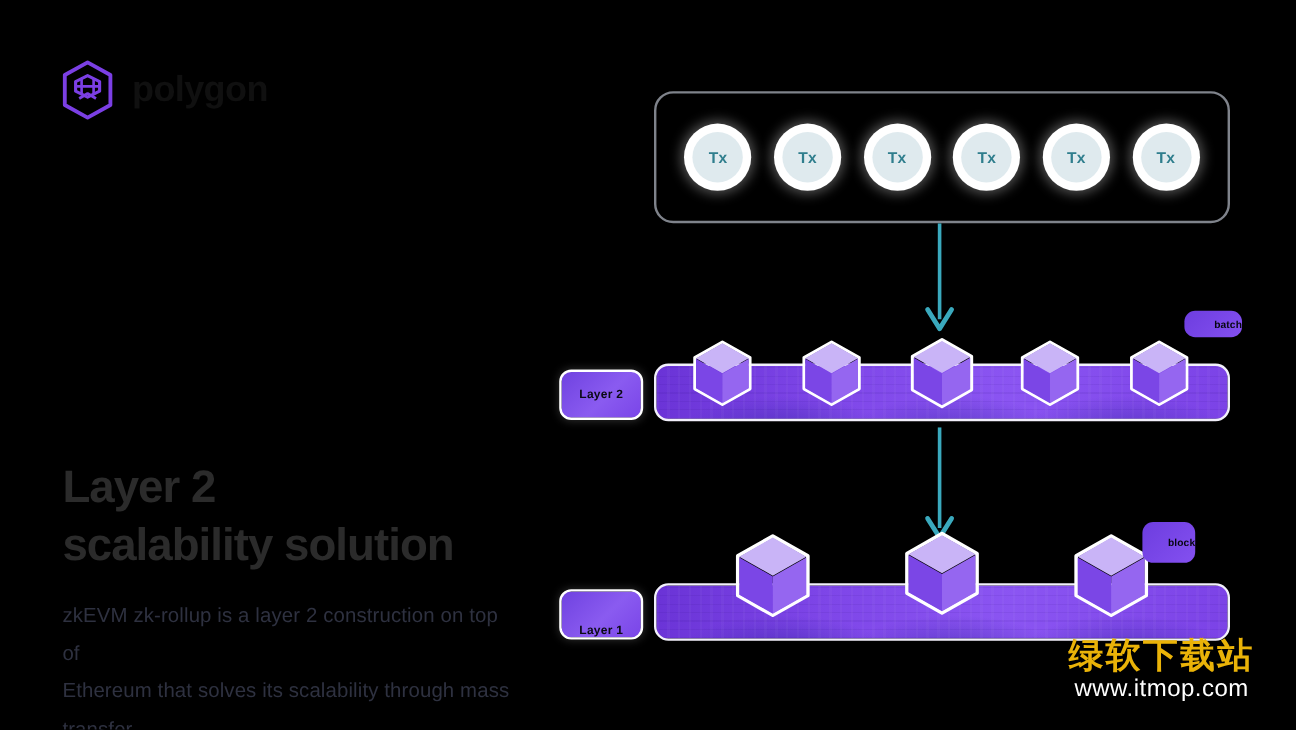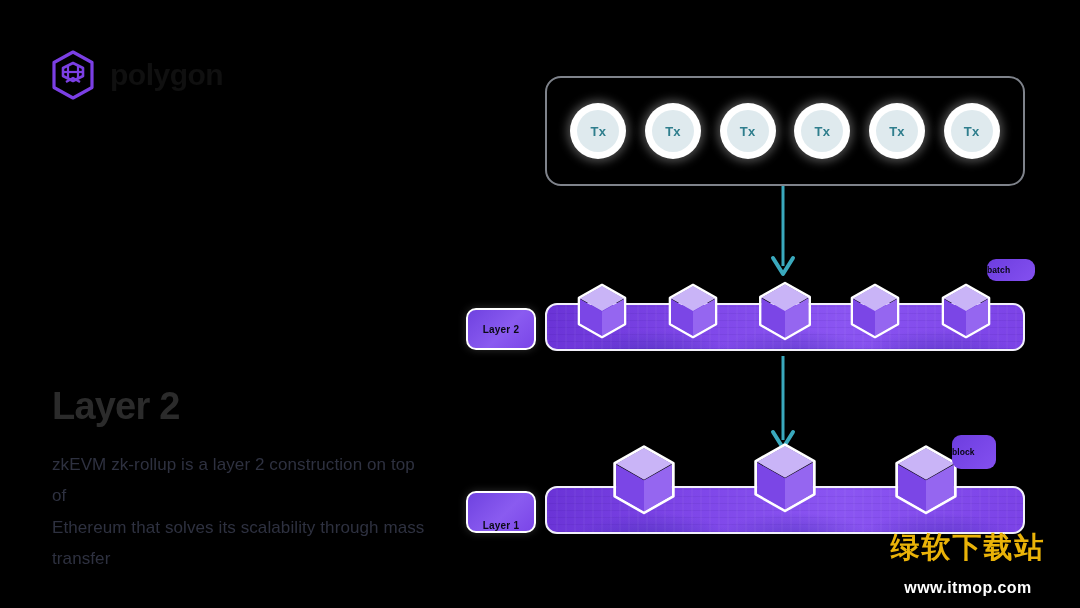--- a/index.html
+++ b/index.html
@@ -91,35 +91,35 @@
 
   
   .cube { position: absolute; }
   .cube svg { display: block; }
 
   
   .tag-pill {
     position: absolute;
     border-radius: 9px;
     background: linear-gradient(135deg, #6d3ddf 0%, #8450f0 100%);
-    display: flex; align-items: center; justify-content: flex-start;
+    display: flex; align-items: center; justify-content: flex-end;
   }
   .tag-pill-label { font-size: 8.5px; font-weight: 700; color: #06060f; letter-spacing: 0.1px; }
   #pill-batch { left: 987px; top: 259px; width: 48px; height: 22px; }
   #pill-block { left: 952px; top: 435px; width: 44px; height: 34px; }
 
   
   #watermark { position: absolute; left: 862px; top: 532px; width: 212px; text-align: center; }
   #wm-cn {
     font-size: 29px; font-weight: 700; color: #eab308;
     letter-spacing: 2px; line-height: 1.05;
   }
   #wm-url {
-    font-size: 16px; font-weight: 700; color: #ffffff;
-    letter-spacing: 0.4px; line-height: 1.2; margin-top: 16px;
+    font-size: 20px; font-weight: 400; color: #ffffff;
+    letter-spacing: 0.4px; line-height: 1.2; margin-top: 0;
   }
 </style>
 </head>
 <body>
 
 <div id="stage">
 
   <div id="brand">
     <span>
       <svg id="brand-mark" viewBox="0 0 46 50">
@@ -128,20 +128,21 @@
         <path d="M13 22 L33 22" stroke="#7b3fe4" stroke-width="2.2"></path>
         <path d="M18 15.5 L18 28.5 M28 15.5 L28 28.5" stroke="#7b3fe4" stroke-width="2.2"></path>
         <path d="M16 32 L23 28 L30 32" fill="none" stroke="#7b3fe4" stroke-width="2.4" stroke-linejoin="round"></path>
       </svg>
     </span>
     <span id="brand-name">polygon</span>
   </div>
 
   <div id="copy">
     <div class="headline">Layer 2</div>
+    <div class="headline">scalability solution</div>
     <div id="body-copy">
       <span>zkEVM zk-rollup is a layer 2 construction on top of</span>
       <span>Ethereum that solves its scalability through mass transfer</span>
     </div>
   </div>
 
   <div id="tx-pool">
     <div class="tx-node">
       <div class="tx-inner">
         <span class="tx-label">Tx</span>

